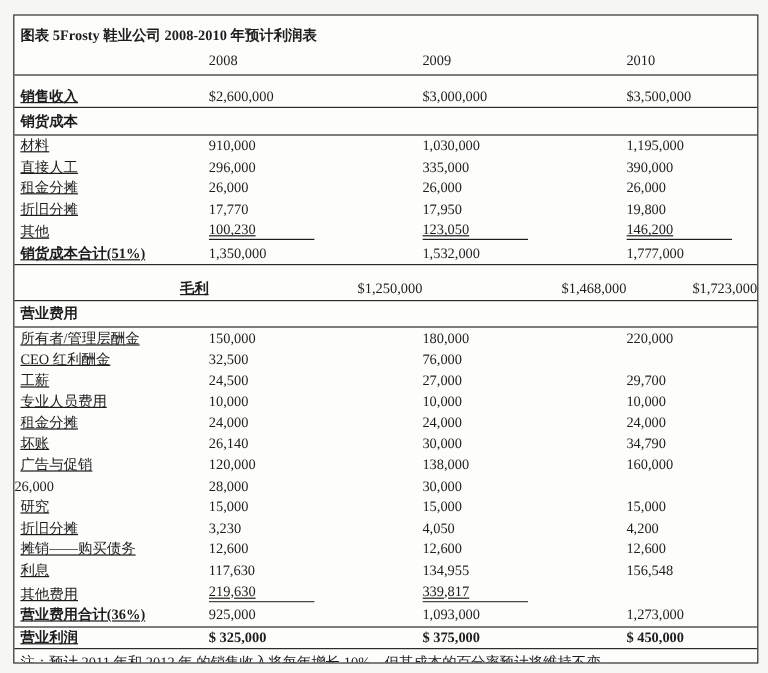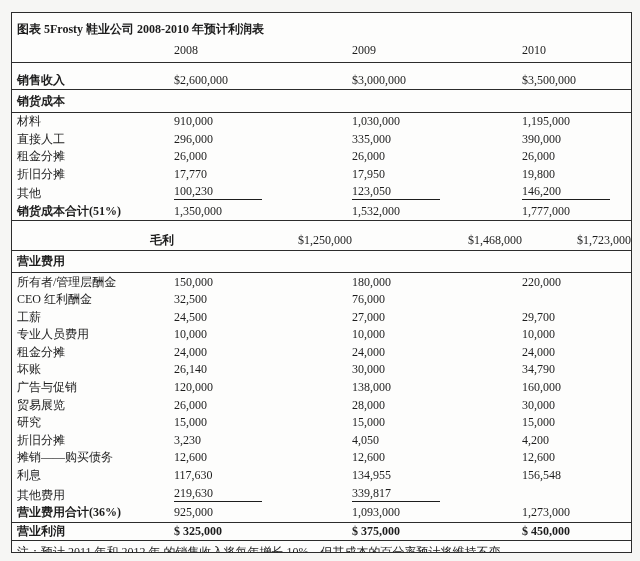--- a/index.html
+++ b/index.html
@@ -20,27 +20,27 @@
     display:flex; flex-direction:column;
   }
   .row{
     display:grid;
     grid-template-columns:162px 178px 170px 1fr;
     align-items:end;
     padding:2.2px 0 2.4px 0;
   }
   .row.line-below{border-bottom:1.4px solid var(--rule);}
   .cell{line-height:13px; white-space:nowrap; overflow:hidden;}
-  .cell.label{padding-left:5px;}
+  .cell.label{padding-left:5px;text-decoration:underline;}
   .bold{font-weight:bold;}
   .section-label{grid-column:1 / -1; padding-left:5px; font-weight:bold;}
   .title-row{padding:8px 0 4px 5px; font-weight:bold;}
   .years-row{padding:2px 0 5px 0;}
   .val{display:inline-block;}
-  .val.underlined{min-width:88px; border-bottom:1.3px solid var(--ink); padding-bottom:1px;}
+  .val.underlined{min-width:88px; border-bottom:1.3px solid var(--ink); padding-bottom:1px;text-decoration:underline;}
   .note-row{
     padding:4.5px 6px 4px 5px; line-height:13px;
     margin-top:auto;
     white-space:nowrap; overflow:hidden;
   }
 </style>
 </head>
 <body>
 
 <div class="table-box">
@@ -144,21 +144,20 @@
         <div class="cell"><span class="val">30,000</span></div>
         <div class="cell"><span class="val">34,790</span></div>
       </div>
       <div class="row">
         <div class="cell label">广告与促销</div>
         <div class="cell"><span class="val">120,000</span></div>
         <div class="cell"><span class="val">138,000</span></div>
         <div class="cell"><span class="val">160,000</span></div>
       </div>
       <div class="row">
-        <div class="cell label">贸易展览</div>
         <div class="cell"><span class="val">26,000</span></div>
         <div class="cell"><span class="val">28,000</span></div>
         <div class="cell"><span class="val">30,000</span></div>
       </div>
       <div class="row">
         <div class="cell label">研究</div>
         <div class="cell"><span class="val">15,000</span></div>
         <div class="cell"><span class="val">15,000</span></div>
         <div class="cell"><span class="val">15,000</span></div>
       </div>

